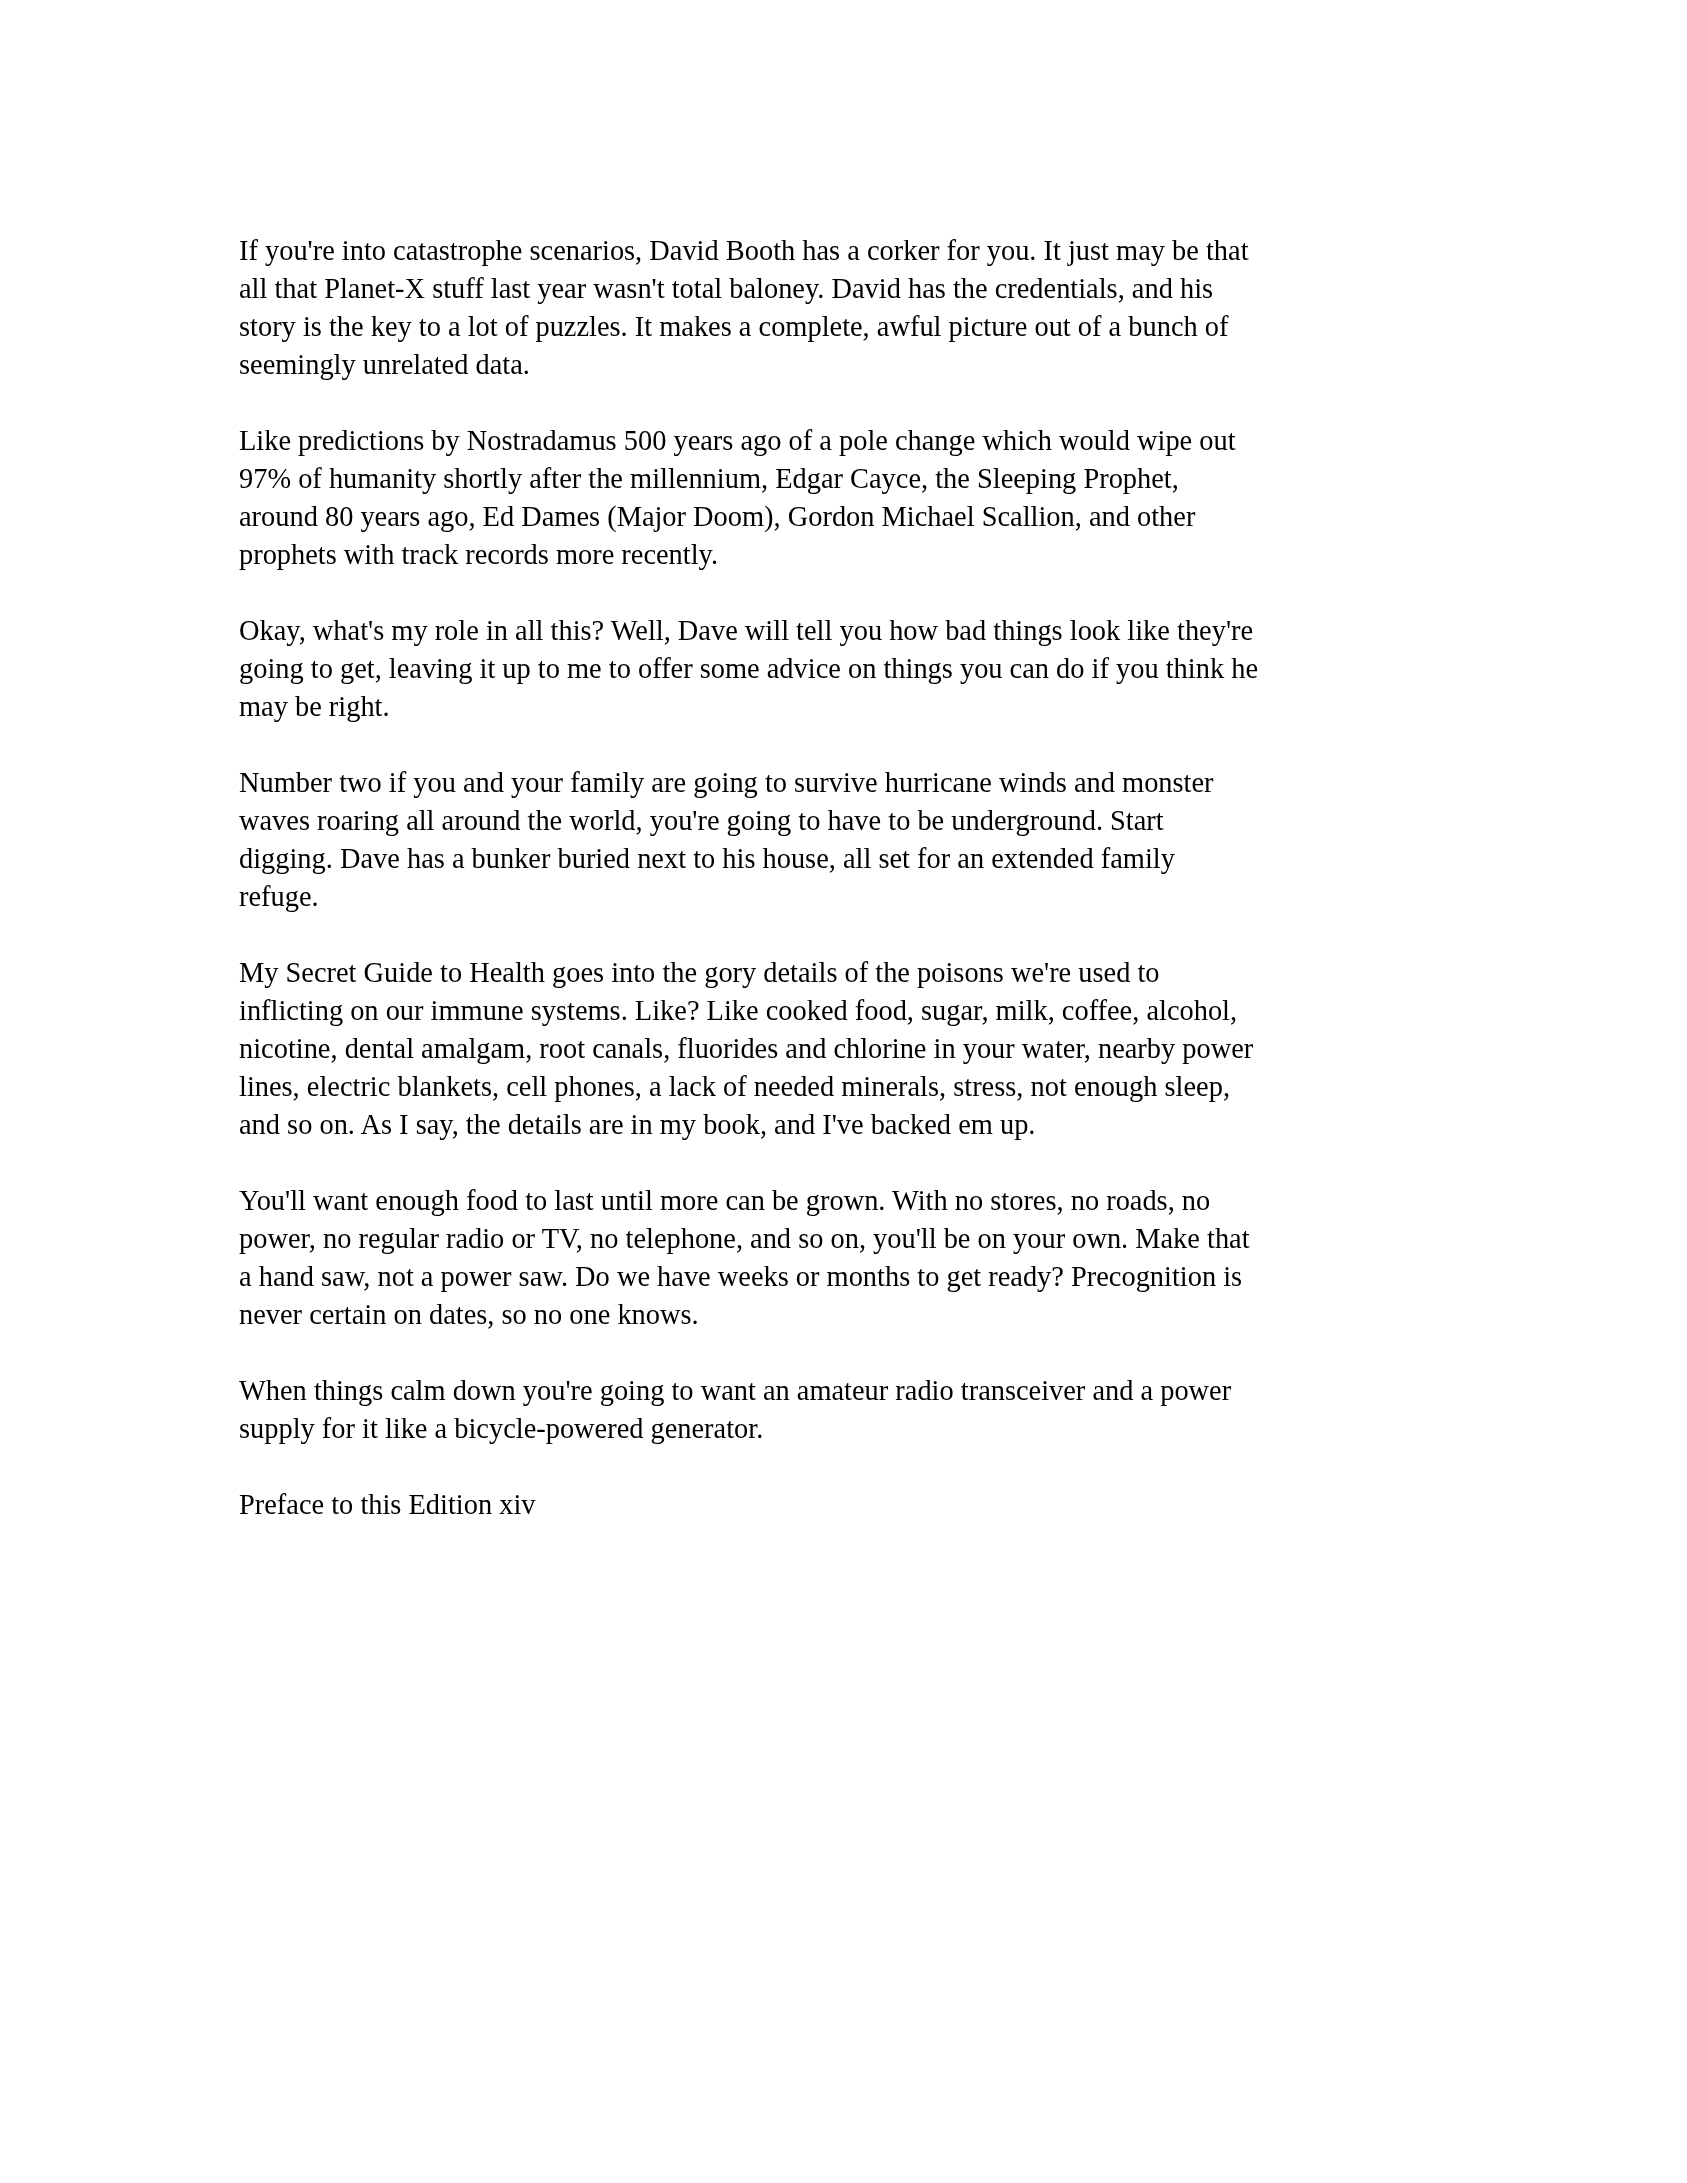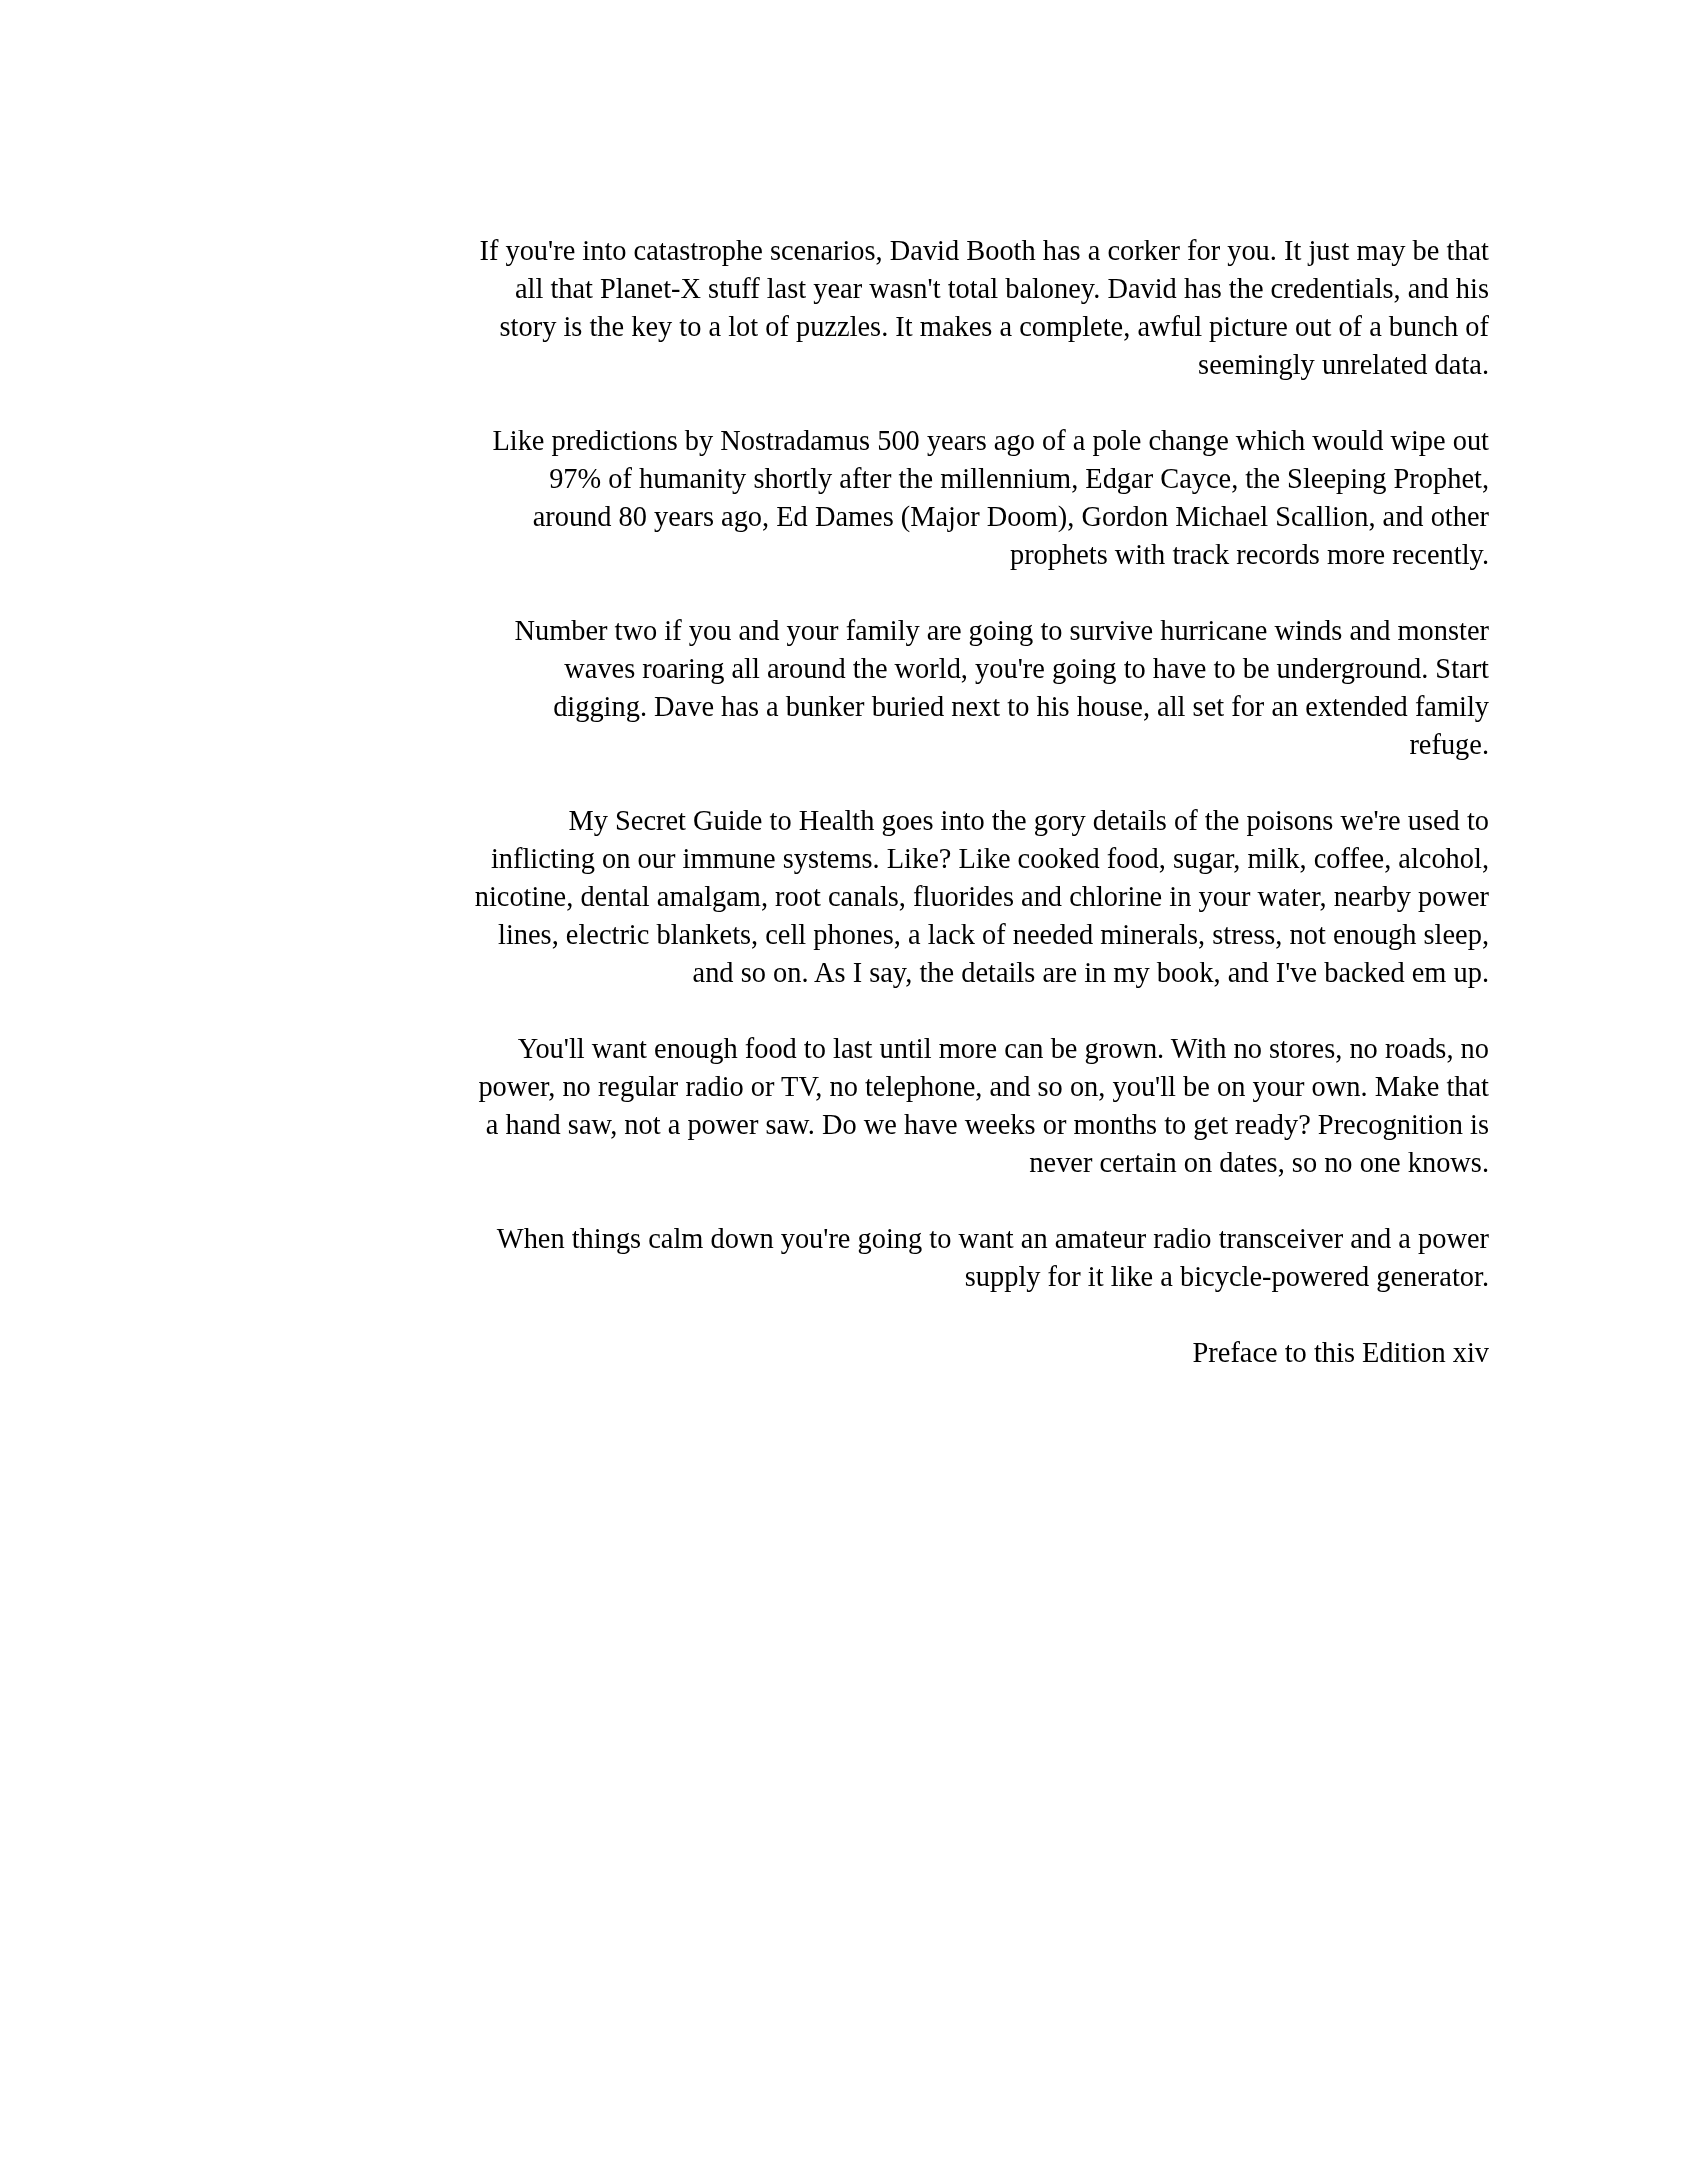--- a/index.html
+++ b/index.html
@@ -28,39 +28,41 @@
     width: 1250px;
     font-family: "Liberation Serif", serif;
     font-size: 28.4px;
     line-height: 38px;
     color: #000000;
   }
   .text-block p {
     margin: 0 0 38px 0;
     padding: 0;
     white-space: pre-line; 
-    text-align: right;
   }
   .text-block p.footer-line {
     margin-bottom: 16px;
   }
 </style>
 </head>
 <body style="background: rgb(255, 255, 255); color: rgb(0, 0, 0);">
 
 <div class="page">
   <div class="text-block">
     <p>If you're into catastrophe scenarios, David Booth has a corker for you. It just may be that
 all that Planet-X stuff last year wasn't total baloney. David has the credentials, and his
 story is the key to a lot of puzzles. It makes a complete, awful picture out of a bunch of
 seemingly unrelated data.</p>
     <p>Like predictions by Nostradamus 500 years ago of a pole change which would wipe out
 97% of humanity shortly after the millennium, Edgar Cayce, the Sleeping Prophet,
 around 80 years ago, Ed Dames (Major Doom), Gordon Michael Scallion, and other
 prophets with track records more recently.</p>
+    <p>Okay, what's my role in all this? Well, Dave will tell you how bad things look like they're
+going to get, leaving it up to me to offer some advice on things you can do if you think he
+may be right.</p>
     <p>Number two if you and your family are going to survive hurricane winds and monster
 waves roaring all around the world, you're going to have to be underground. Start
 digging. Dave has a bunker buried next to his house, all set for an extended family
 refuge.</p>
     <p>My Secret Guide to Health goes into the gory details of the poisons we're used to
 inflicting on our immune systems. Like? Like cooked food, sugar, milk, coffee, alcohol,
 nicotine, dental amalgam, root canals, fluorides and chlorine in your water, nearby power
 lines, electric blankets, cell phones, a lack of needed minerals, stress, not enough sleep,
 and so on. As I say, the details are in my book, and I've backed em up.</p>
     <p>You'll want enough food to last until more can be grown. With no stores, no roads, no

